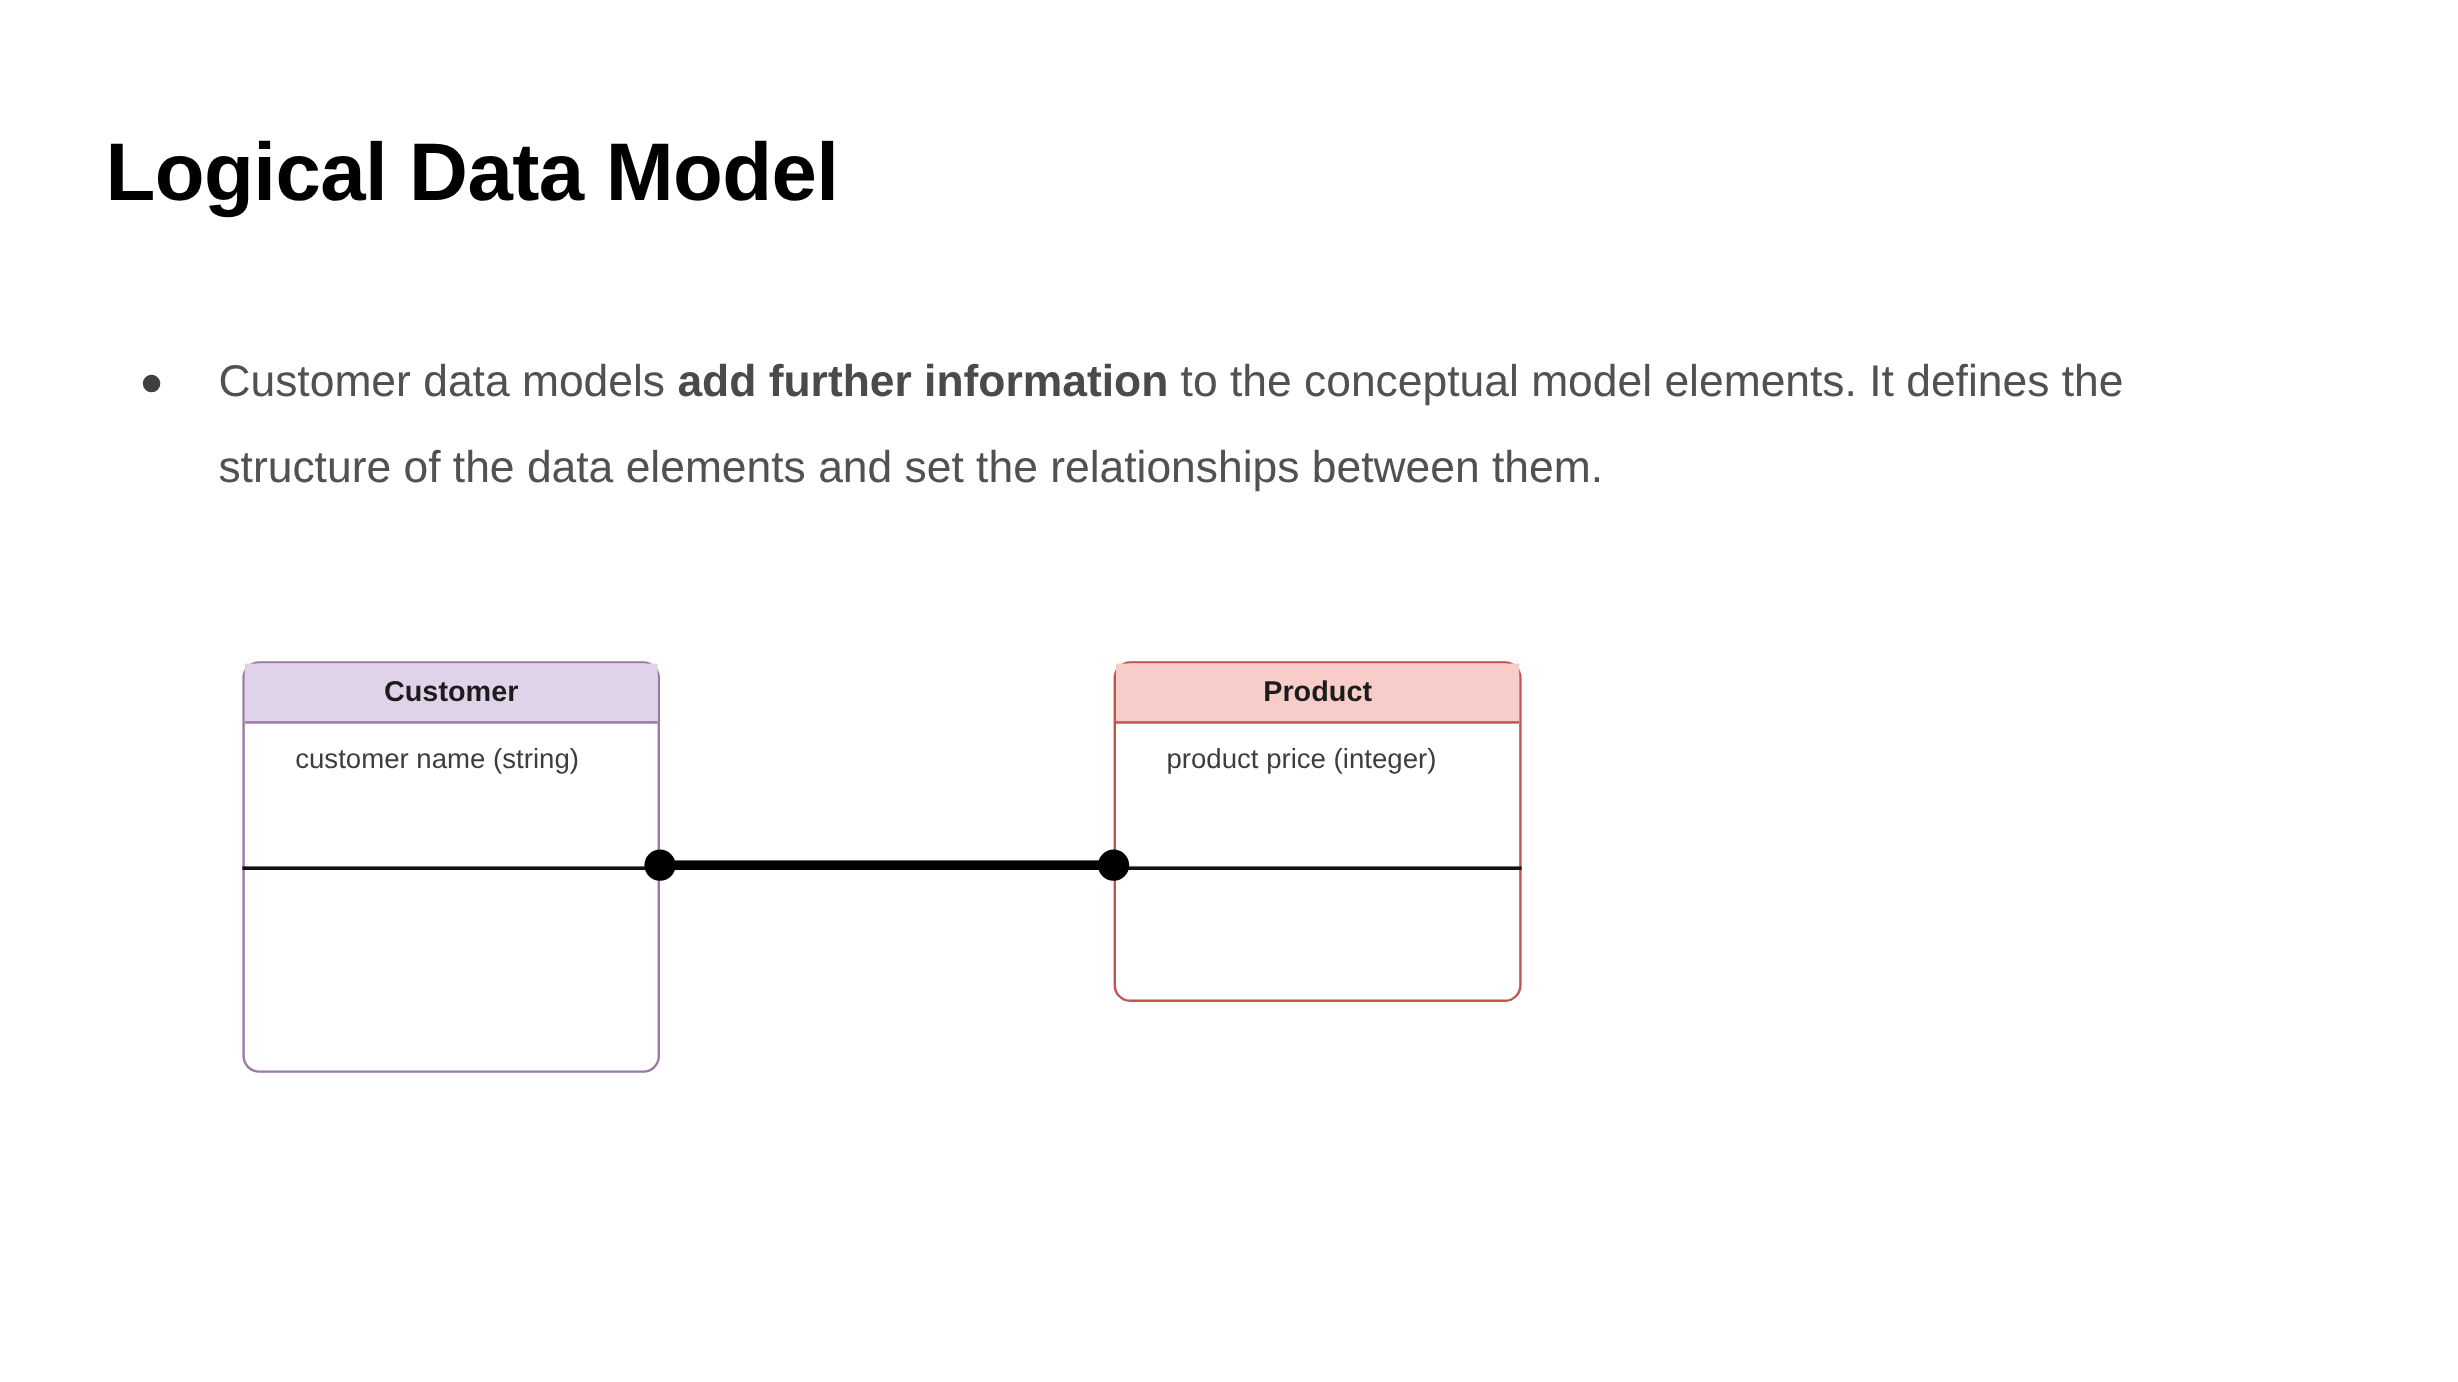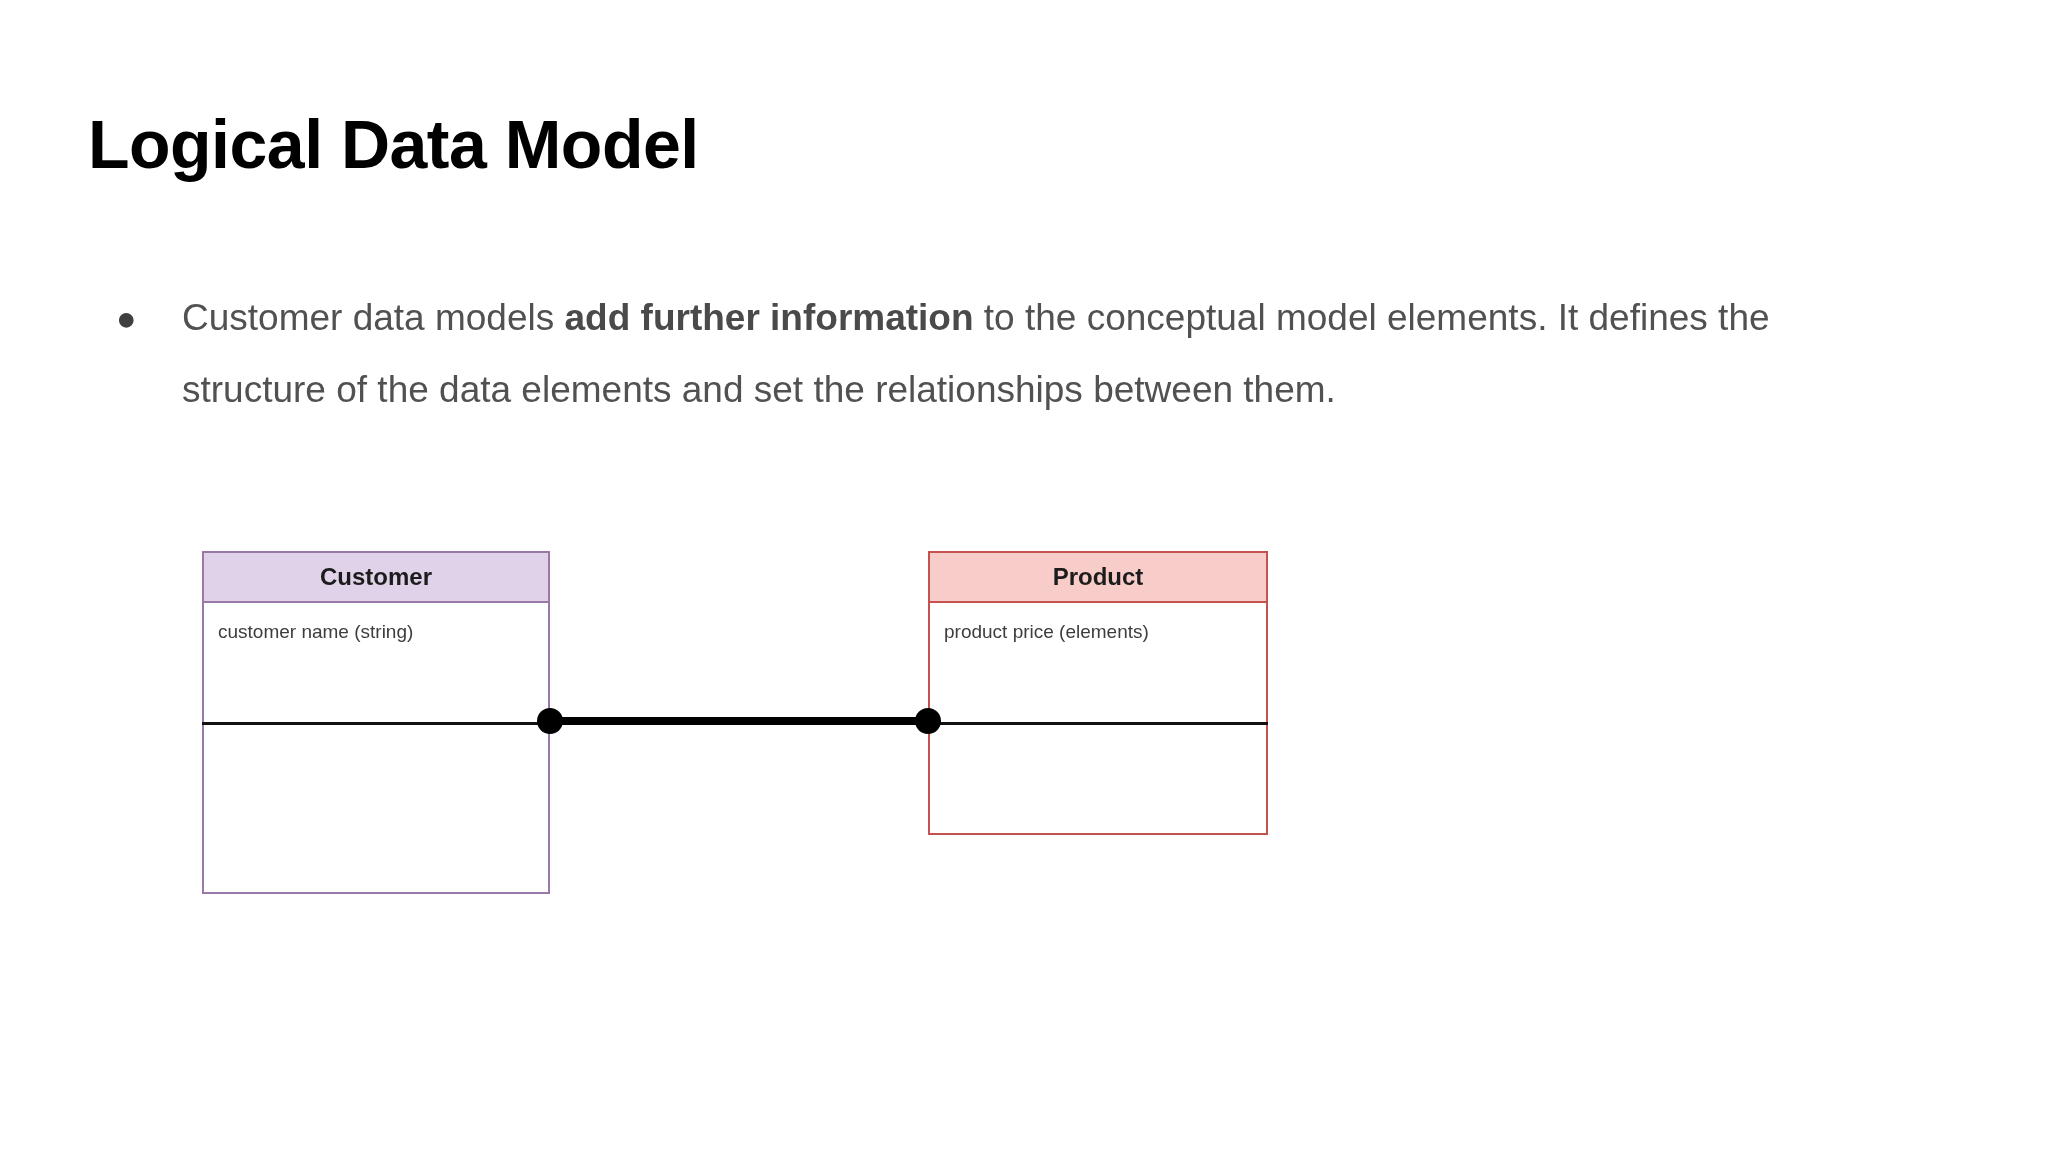--- a/index.html
+++ b/index.html
@@ -80,20 +80,21 @@
     height: 1152px;
     pointer-events: none;
   }
 
   .entity {
     position: absolute;
     box-sizing: border-box;
     background: #ffffff;
     border-style: solid;
     border-width: 2px;
+    border-radius: 14px;
   }
   .entity-customer {
     left: 202px;
     top: 551px;
     width: 348px;
     height: 343px;
     border-color: #9a78a8;
   }
   .entity-product {
     left: 928px;
@@ -120,25 +121,26 @@
   }
   .entity-product .entity-header {
     background: #f8cdc9;
     border-bottom-color: #c4524f;
   }
 
   .entity-attrs {
     padding: 14px 0 0 14px;
   }
   .attr {
-    font-size: 19px;
+    font-size: 23px;
     line-height: 30px;
     color: #3d3d3d;
     margin-bottom: 26px;
     white-space: nowrap;
+    margin-left: 28px;
   }
 
   
   .rel-line-thin {
     position: absolute;
     left: 202px;
     top: 722px;
     width: 1066px;
     height: 3px;
     background: #111111;
@@ -183,21 +185,21 @@
     <div class="entity entity-customer">
       <div class="entity-header">Customer</div>
       <div class="entity-attrs">
         <div class="attr">customer name (string)</div>
       </div>
     </div>
 
     <div class="entity entity-product">
       <div class="entity-header">Product</div>
       <div class="entity-attrs">
-        <div class="attr">product price (elements)</div>
+        <div class="attr">product price (integer)</div>
       </div>
     </div>
 
     <div class="rel-line-thin"></div>
     <div class="rel-line-thick"></div>
     <div class="rel-dot rel-dot-left"></div>
     <div class="rel-dot rel-dot-right"></div>
 
   </div>
 

